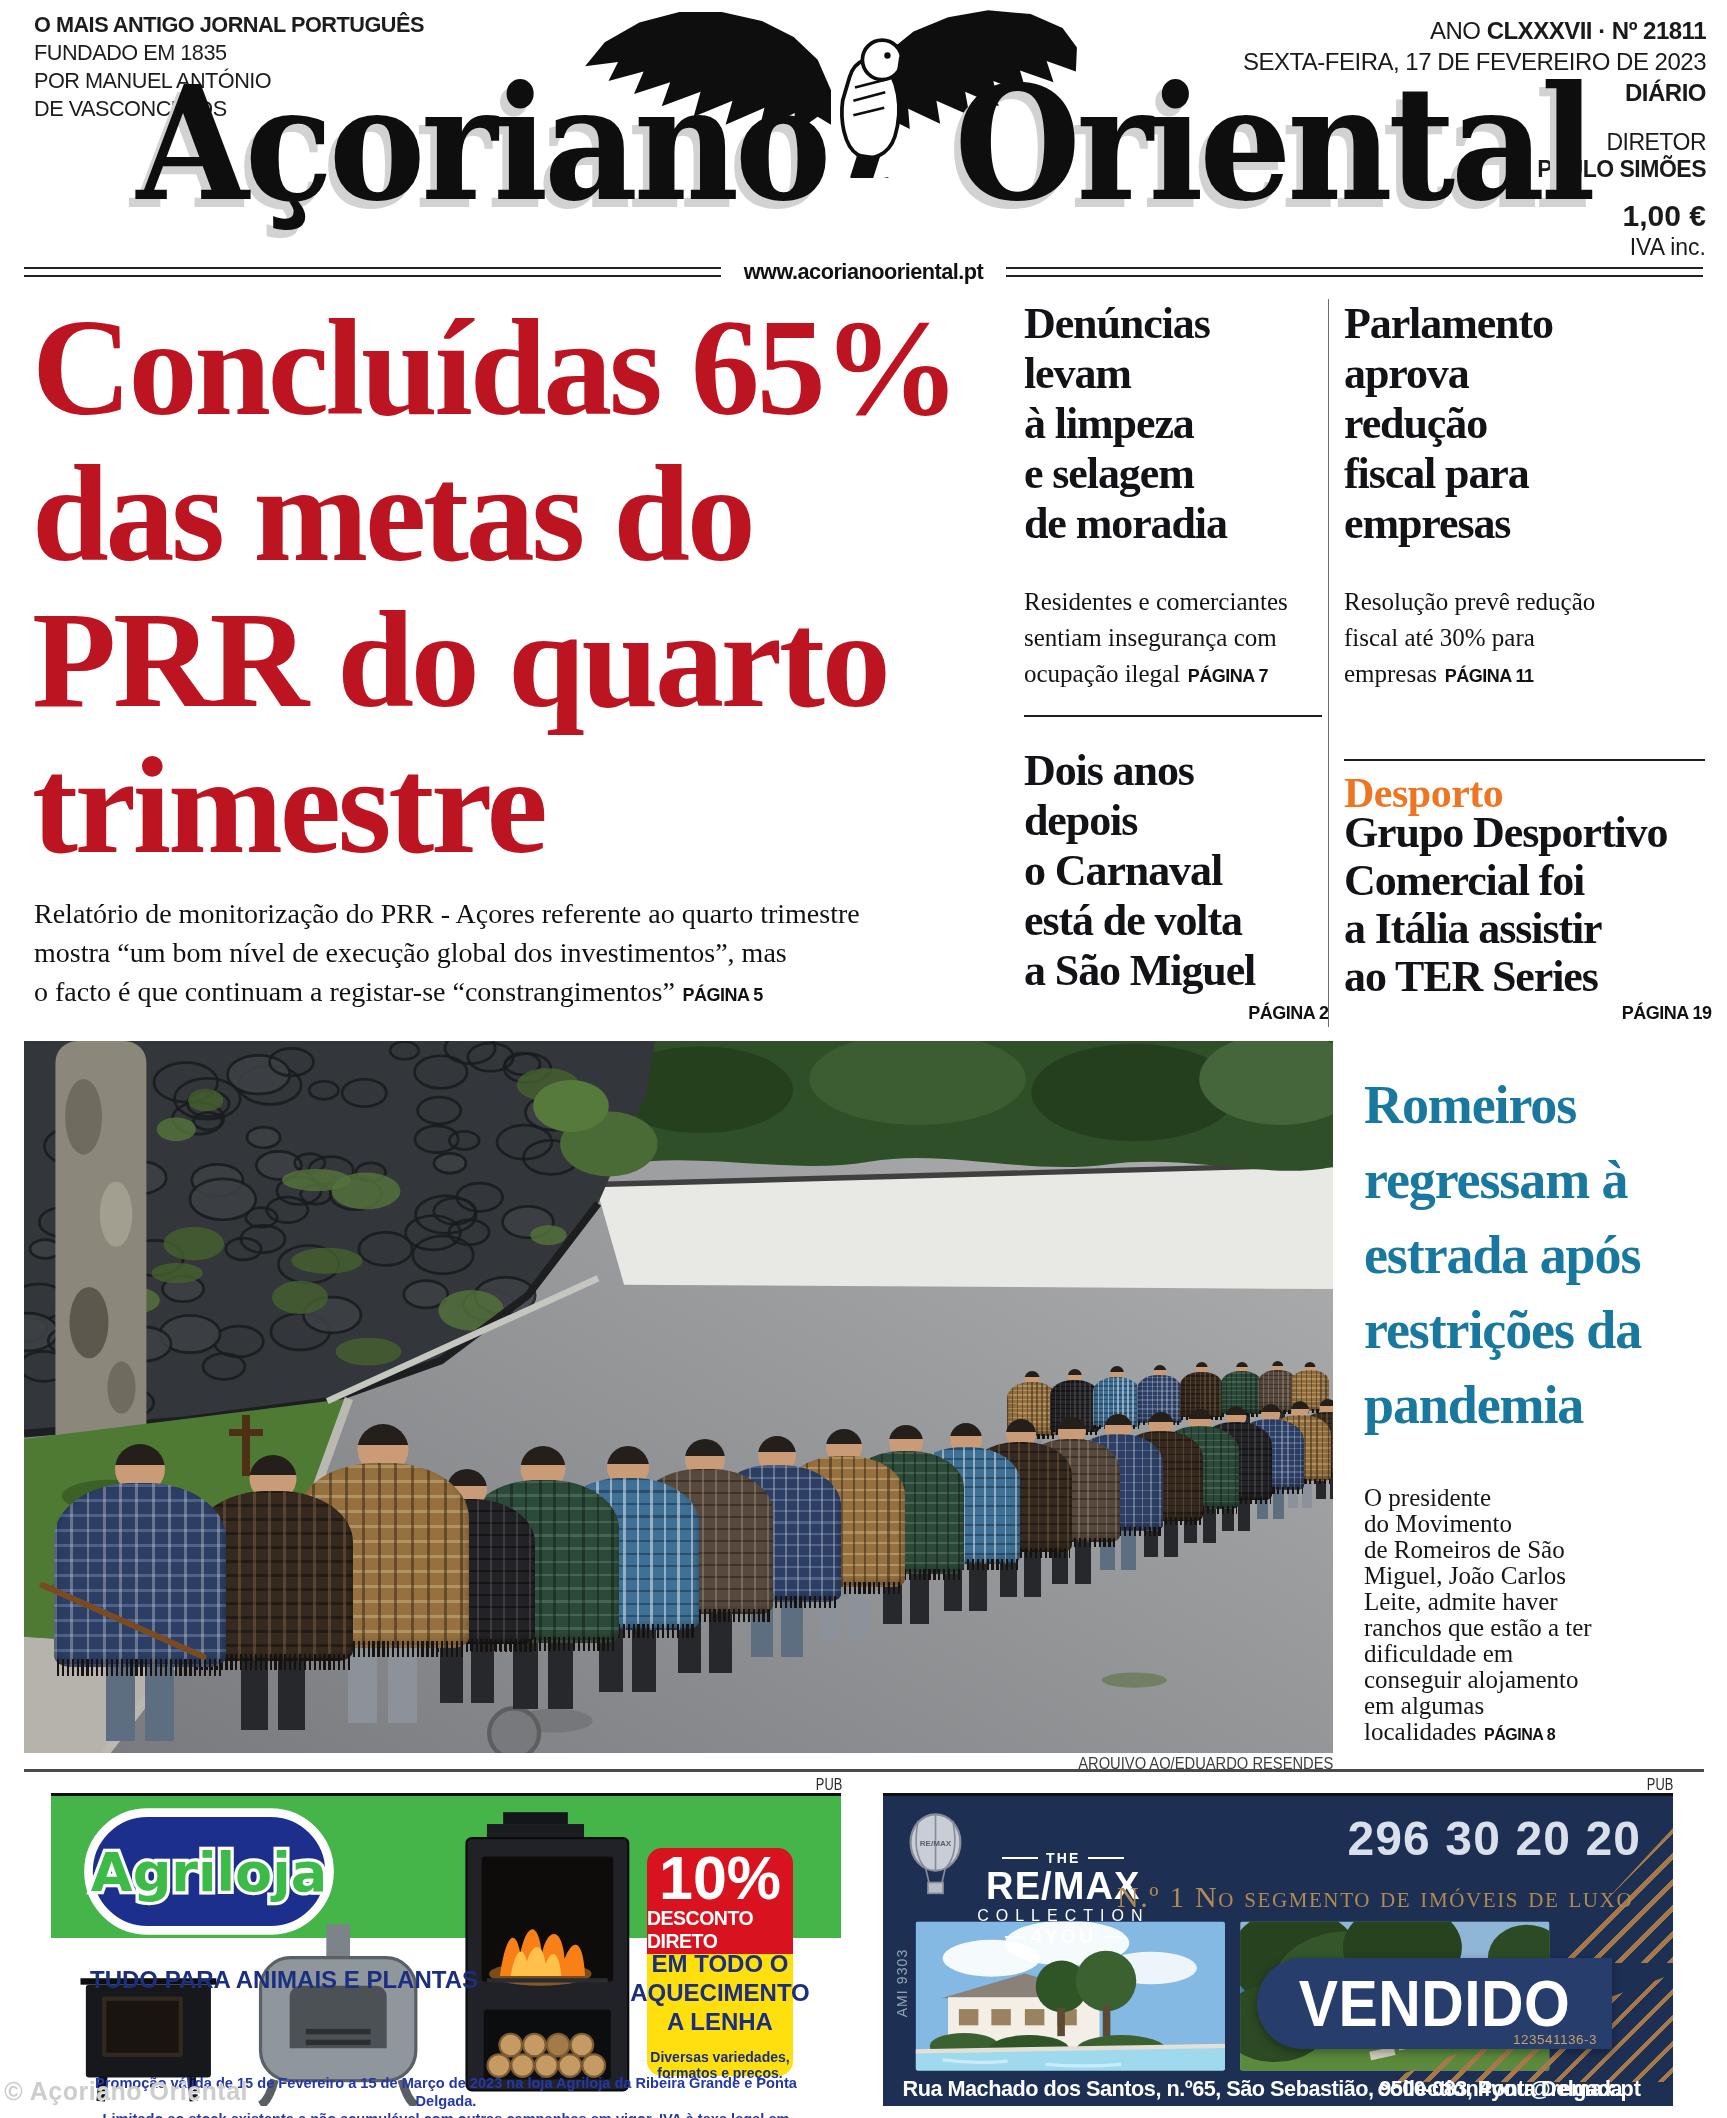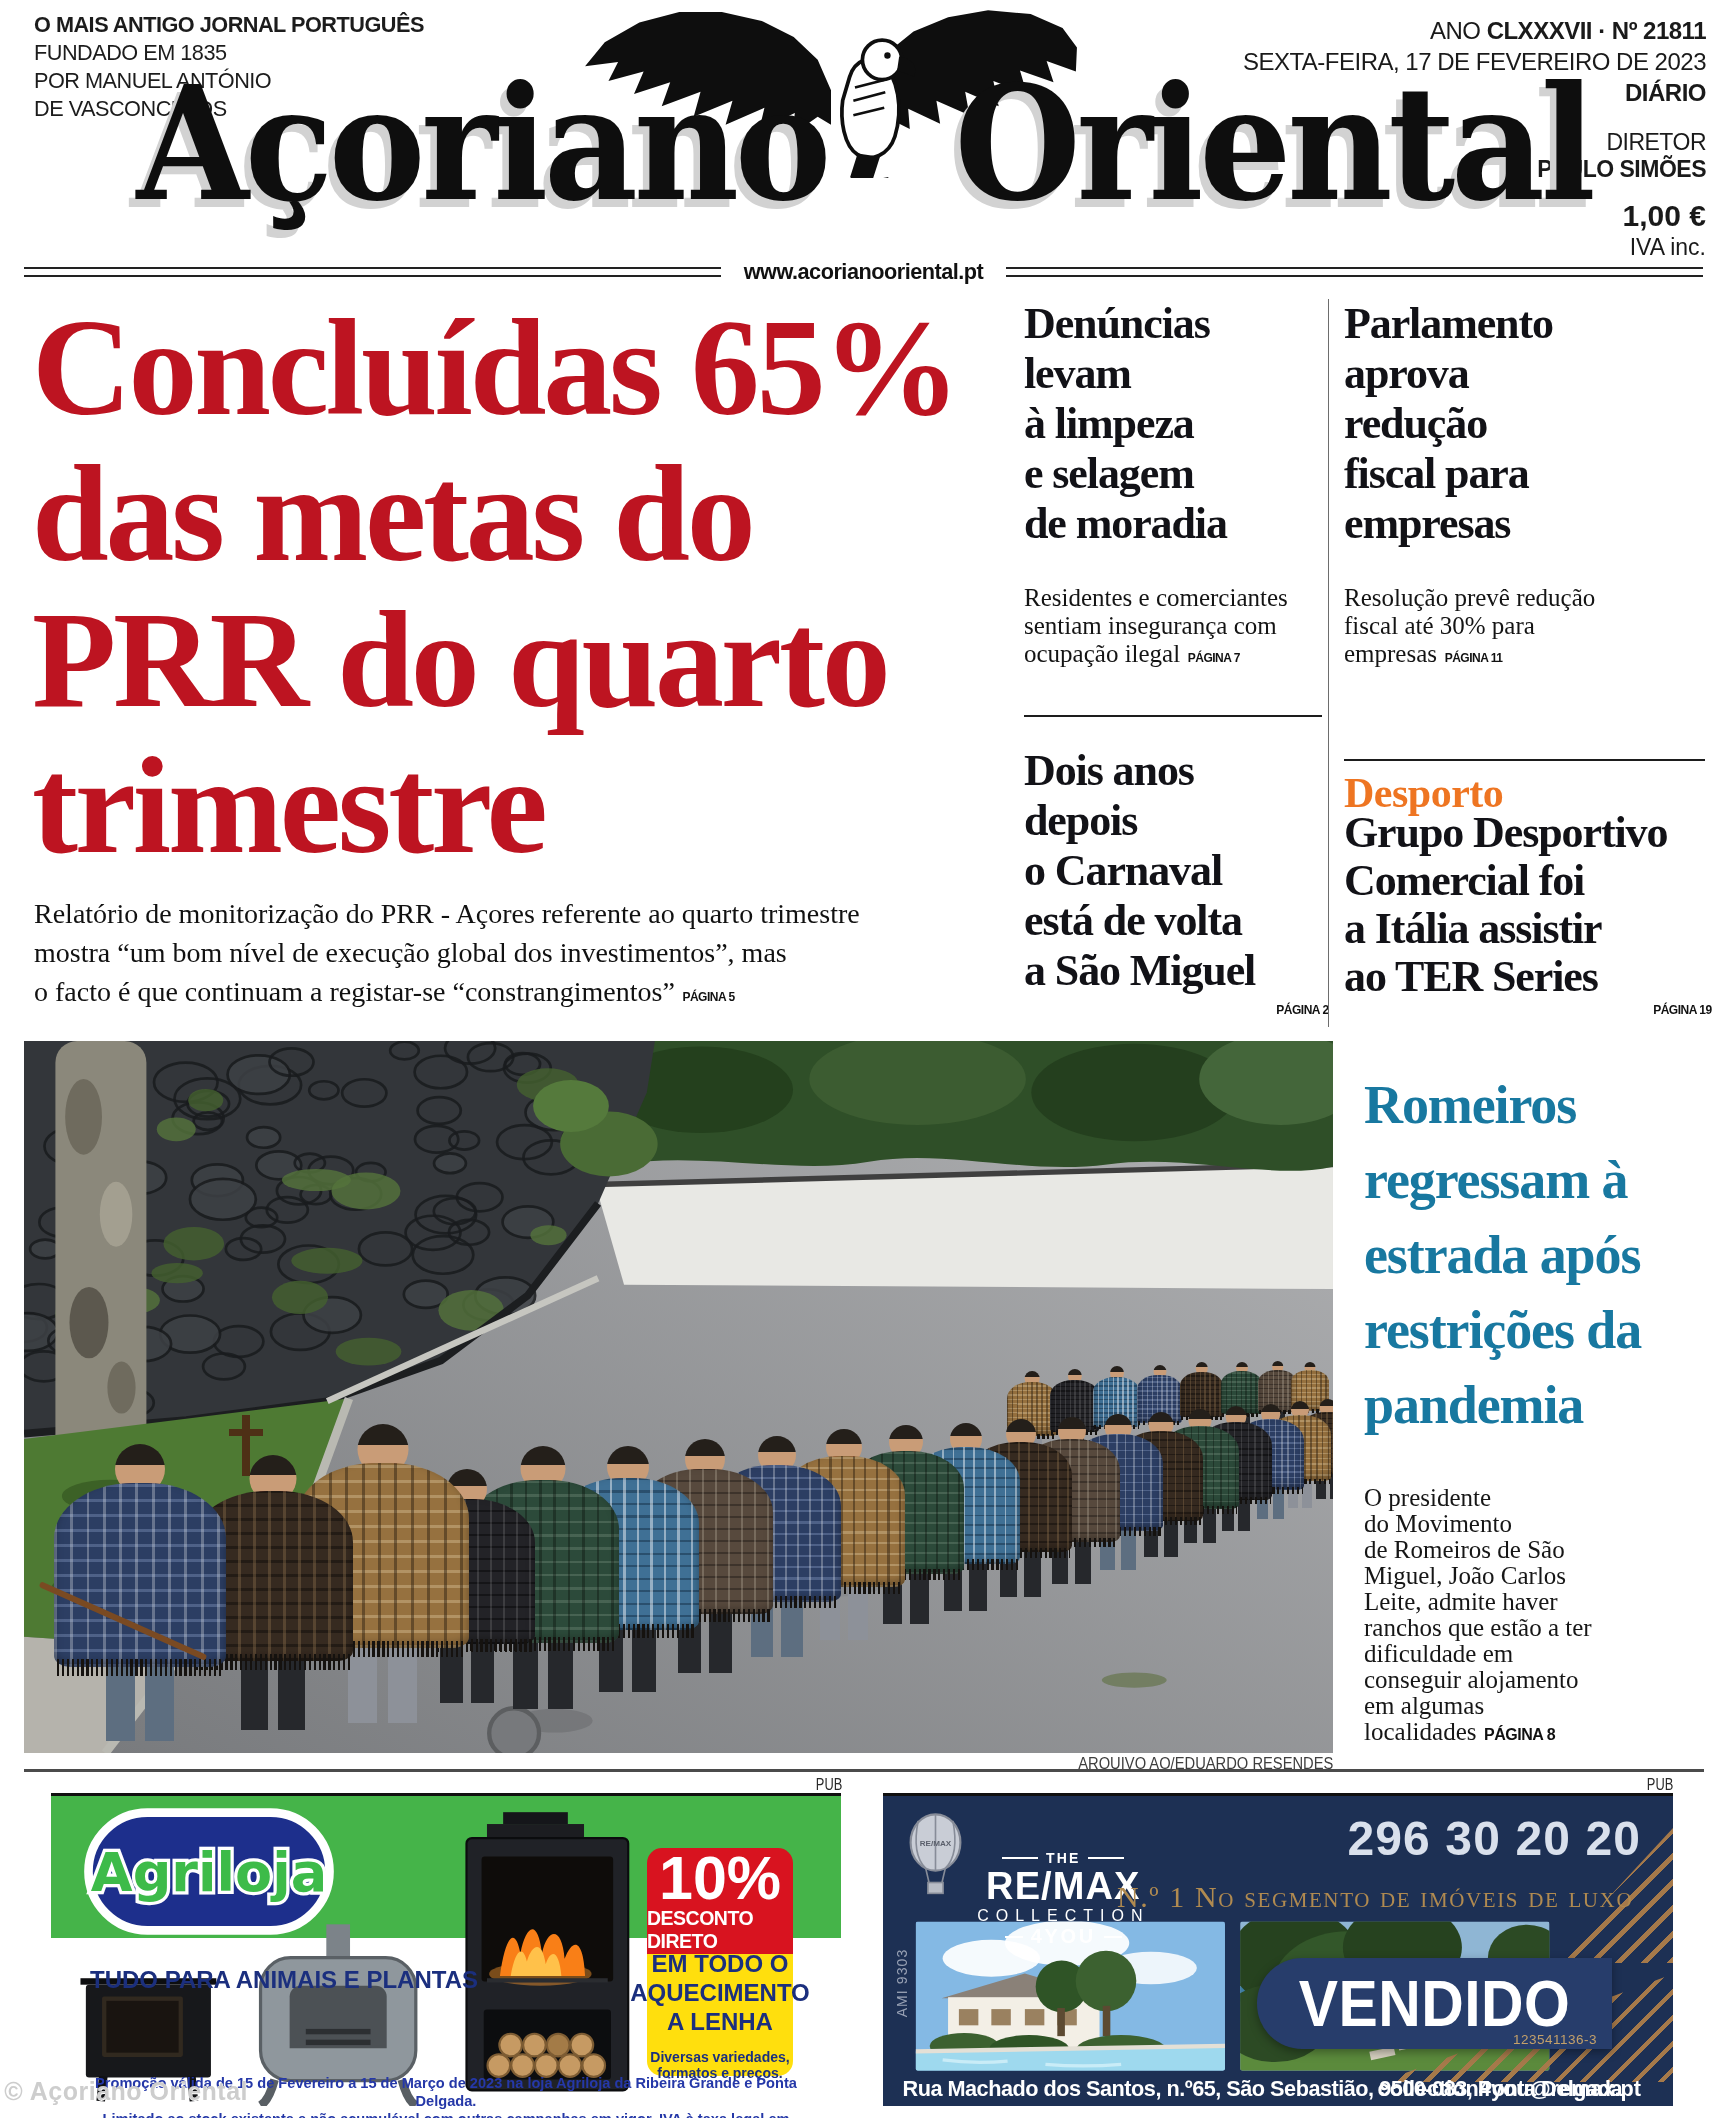--- a/index.html
+++ b/index.html
@@ -30,24 +30,24 @@
   #siteline .rule{flex:1;height:6.5px;border-top:2.2px solid #222;border-bottom:2.2px solid #222;}
   #site{margin:0 23px;font-family:"Liberation Sans",sans-serif;font-weight:700;font-size:21.7px;
         letter-spacing:-0.5px;color:#111;}
 
   
   #lead-headline{position:absolute;left:32px;top:295px;width:980px;
                  font-weight:700;font-size:138px;line-height:146px;letter-spacing:-3.2px;
                  color:var(--headline-red,#bd1421);}
   #lead-standfirst{position:absolute;left:34px;top:894px;width:980px;
                    font-size:28px;line-height:39px;color:#111;}
-  .pageref{font-family:"Liberation Sans",sans-serif;font-weight:700;font-size:12px;
+  .pageref{font-family:"Liberation Sans",sans-serif;font-weight:700;font-size:18px;
            letter-spacing:-0.5px;color:#111;margin-left:7.6px;white-space:nowrap;}
   .colhead{font-weight:700;letter-spacing:-1.1px;color:#121217;font-size:44px;line-height:50px;}
-  .colstand{font-size:25px;line-height:28px;color:#141414;}
+  .colstand{font-size:25px;line-height:36px;color:#141414;}
   #story-denuncias-h{position:absolute;left:1024px;top:299px;width:299px;}
   #story-denuncias-s{position:absolute;left:1024px;top:584px;width:299px;}
   #story-carnaval-h{position:absolute;left:1024px;top:746px;width:299px;line-height:50px;}
   #story-carnaval-ref{position:absolute;left:1024px;top:1003px;width:297px;text-align:right;}
   #story-parlamento-h{position:absolute;left:1344px;top:299px;width:362px;}
   #story-parlamento-s{position:absolute;left:1344px;top:584px;width:362px;}
   #kicker-desporto{position:absolute;left:1344px;top:769px;font-weight:700;font-size:42px;
                    color:var(--sport-orange,#ee7522);letter-spacing:-0.5px;}
   #story-desporto-h{position:absolute;left:1344px;top:809px;width:362px;line-height:48px;}
   #story-desporto-ref{position:absolute;left:1344px;top:1003px;width:360px;text-align:right;}

